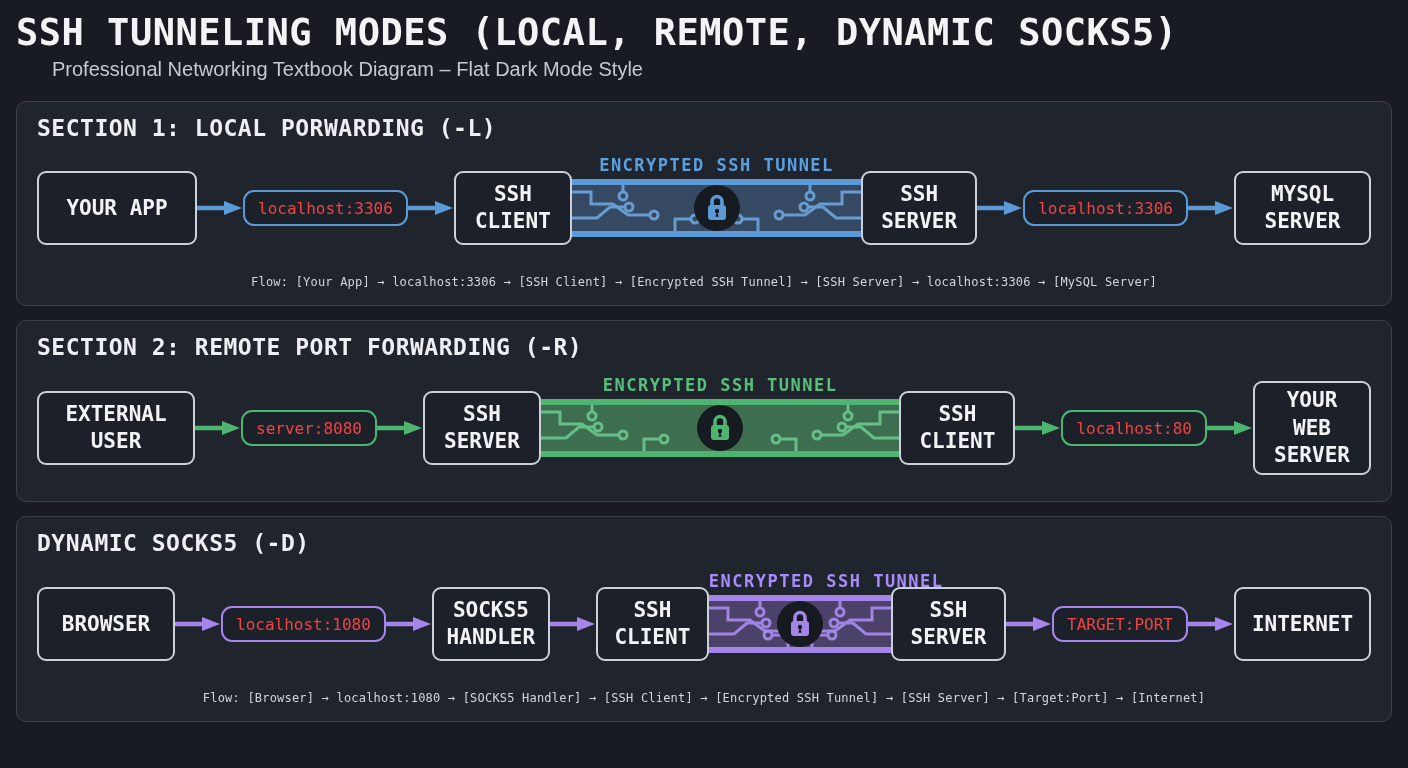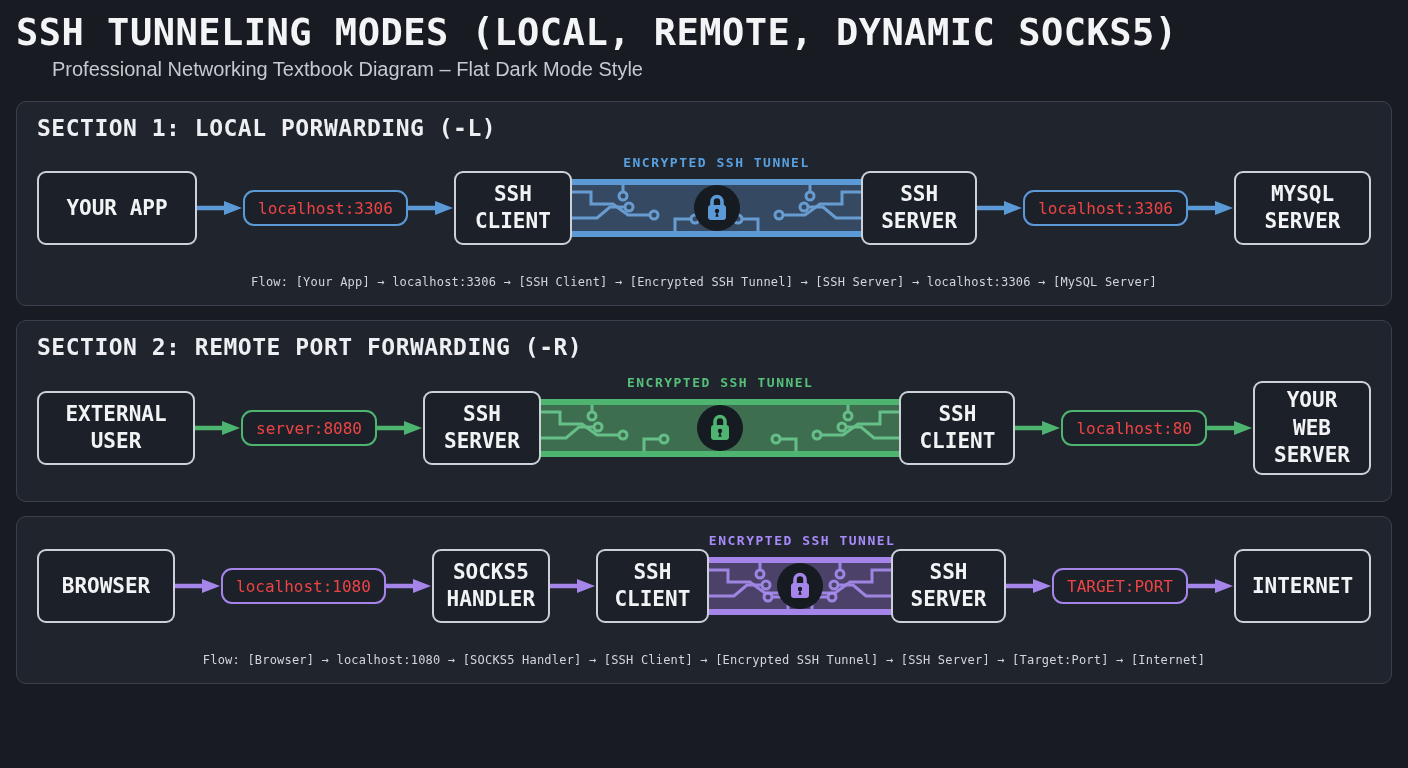--- a/index.html
+++ b/index.html
@@ -44,21 +44,21 @@
     border:2.5px solid var(--accent); border-radius:11px;
     color:#ef4444; font-size:16px; font-weight:400;
     display:flex; align-items:center; padding:0 13px; white-space:nowrap;
   }
   .arrow { flex:none; width:46px; height:16px; color:var(--accent); display:flex; align-items:center; }
   .arrow svg { display:block; }
 
   .tunnel { flex:1 1 auto; align-self:stretch; position:relative; z-index:0; }
   .tunnel-label {
     position:absolute; top:4px; left:0; right:0; text-align:center;
-    color:var(--label); font-size:13px; font-weight:bold; letter-spacing:1.5px;
+    color:var(--label); font-size:17px; font-weight:bold; letter-spacing:1.5px;
     white-space:nowrap;
   }
   .tunnel-band {
     position:absolute; left:-5px; right:-5px; top:50%; transform:translateY(-50%);
     height:58px; background:var(--fill);
     border-top:6px solid var(--accent); border-bottom:6px solid var(--accent);
     overflow:hidden;
   }
   .circuit { position:absolute; top:50%; stroke:var(--trace); stroke-width:3; fill:none; opacity:0.9; }
   .c-left  { left:4px;  transform:translateY(-50%); }
@@ -218,20 +218,21 @@
         <svg width="46" height="16" viewBox="0 0 46 16">
           <path d="M0 8 H29" stroke="currentColor" stroke-width="4.5"></path>
           <path d="M27 1 L45 8 L27 15 Z" fill="currentColor"></path>
         </svg>
       </span>
     <div class="node" style="width:118px">YOUR WEB SERVER</div>
   </div>
 </section>
 
 <section class="panel" style="--accent: #a585ea; --fill: #4b4169; --trace: #a88df0; --label: #a78bfa;">
+  <div class="panel-heading">DYNAMIC SOCKS5 (-D)</div>
   <div class="flow-row">
     <div class="node" style="width:138px">BROWSER</div>
     <span class="arrow">
         <svg width="46" height="16" viewBox="0 0 46 16">
           <path d="M0 8 H29" stroke="currentColor" stroke-width="4.5"></path>
           <path d="M27 1 L45 8 L27 15 Z" fill="currentColor"></path>
         </svg>
       </span>
     <div class="pill">localhost:1080</div>
     <span class="arrow">

